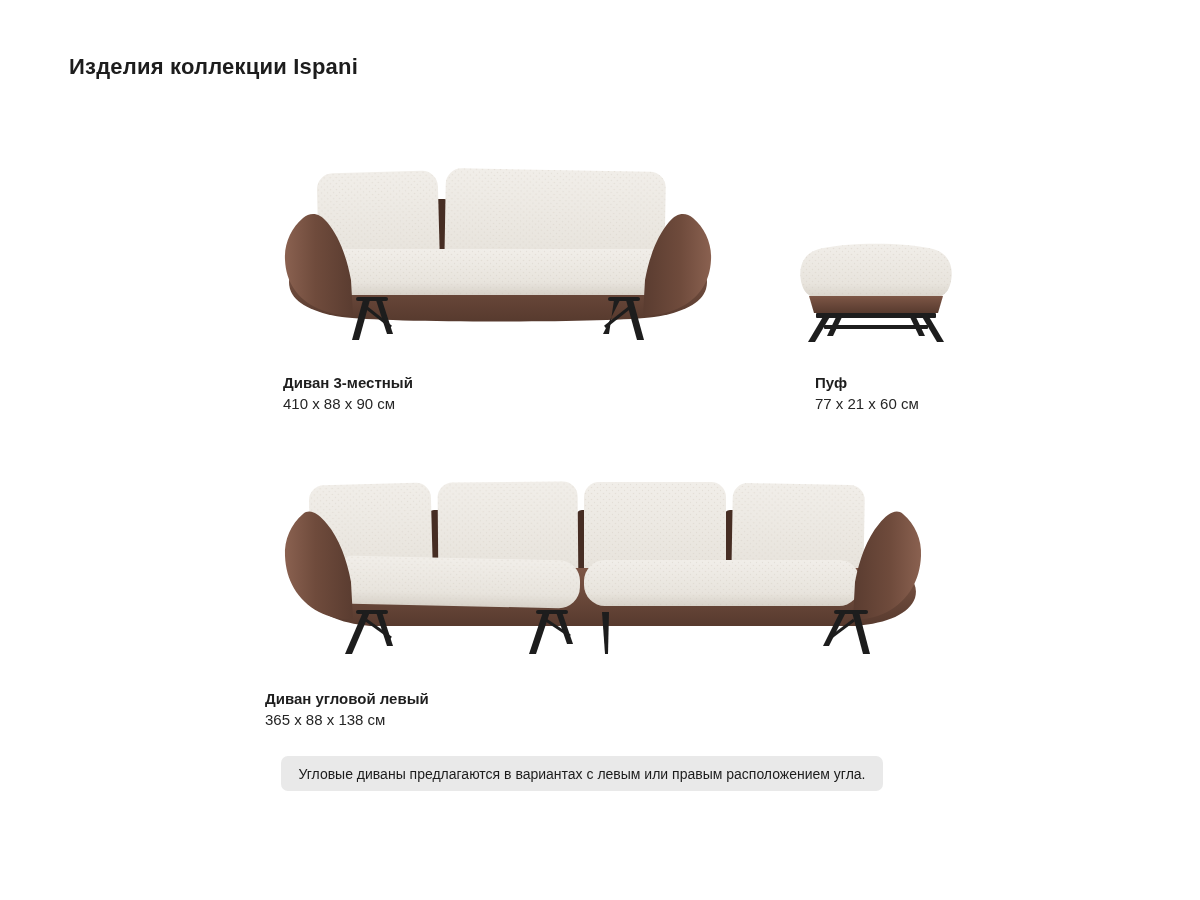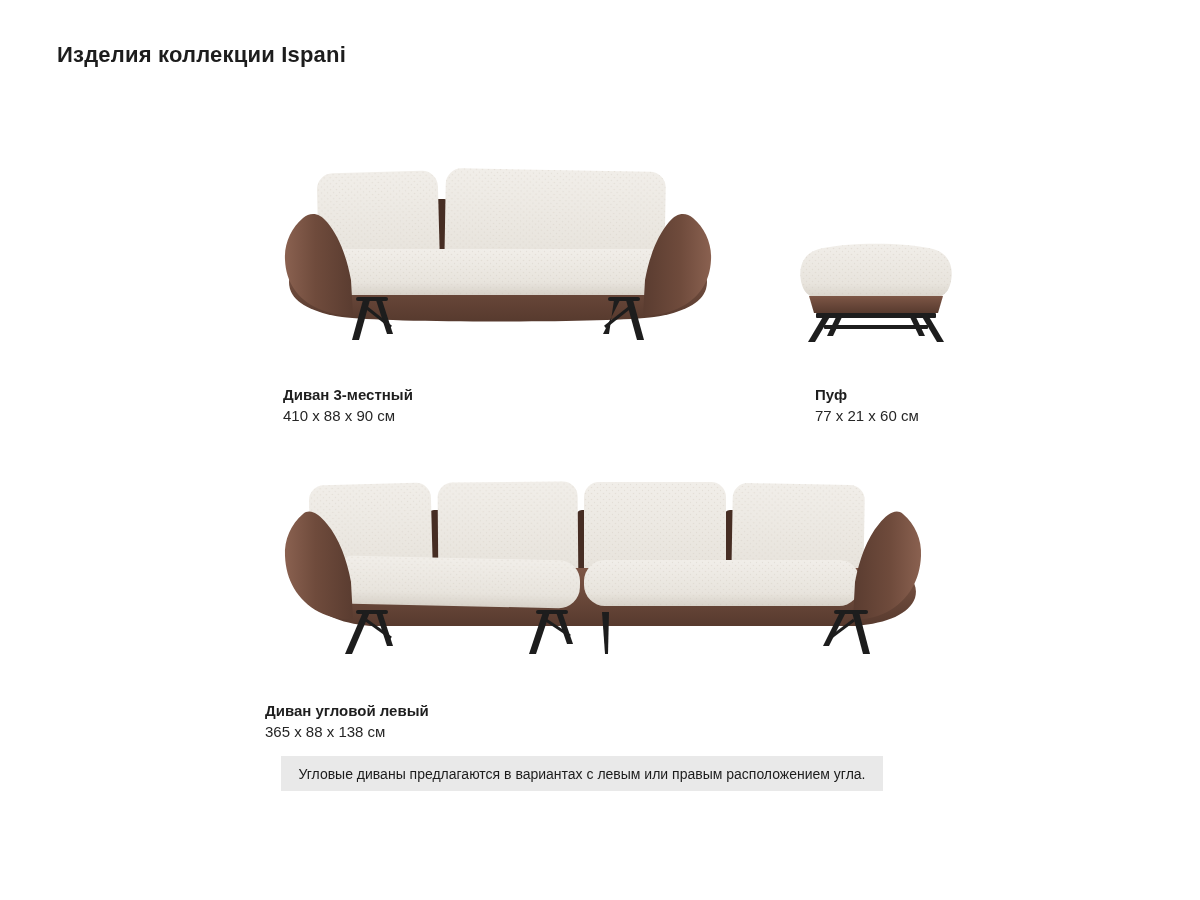--- a/index.html
+++ b/index.html
@@ -1,26 +1,26 @@
 <!DOCTYPE html>
 <html style="--leather: #7d5646; --leather-dark: #573a2e; --fabric: #f1eee9; --fabric-shadow: #d8d2c9; --legs: #1d1d1d; --note-bg: #e9e9e9; --text: #1d1d1d;"><head>
 <meta charset="utf-8">
 <style>
   html,body{margin:0;padding:0;background:#fff;}
   .page{position:relative;width:1200px;height:900px;background:#fff;overflow:hidden;
         font-family:"Liberation Sans",sans-serif;color:#1d1d1d;}
   .title{position:absolute;left:57px;top:42px;font-size:22px;font-weight:600;
-         letter-spacing:.2px;color:#1d1d1d;margin:0;text-align:right;}
+         letter-spacing:.2px;color:#1d1d1d;margin:12px;text-align:right;}
   .art{position:absolute;display:block;}
   .plabel{position:absolute;font-size:15px;line-height:21px;color:#1e1e1e;}
-  .plabel .pname{font-weight:600;margin-top:12px;}
+  .plabel .pname{font-weight:600;}
   .plabel .pdims{font-weight:400;color:#262626;}
   .note{position:absolute;left:281px;top:756px;width:602px;height:35px;
         background:var(--note-bg,#e9e9e9);display:flex;align-items:center;justify-content:center;
-        font-size:14px;font-weight:500;color:#1c1c1c;}
+        font-size:14px;font-weight:500;color:#1c1c1c;border-radius:7px;}
 </style>
 </head>
 <body>
 
 <div class="page">
 
   <h1 class="title">Изделия коллекции Ispani</h1>
 
   <svg width="0" height="0" style="position:absolute" aria-hidden="true">
     <defs>

